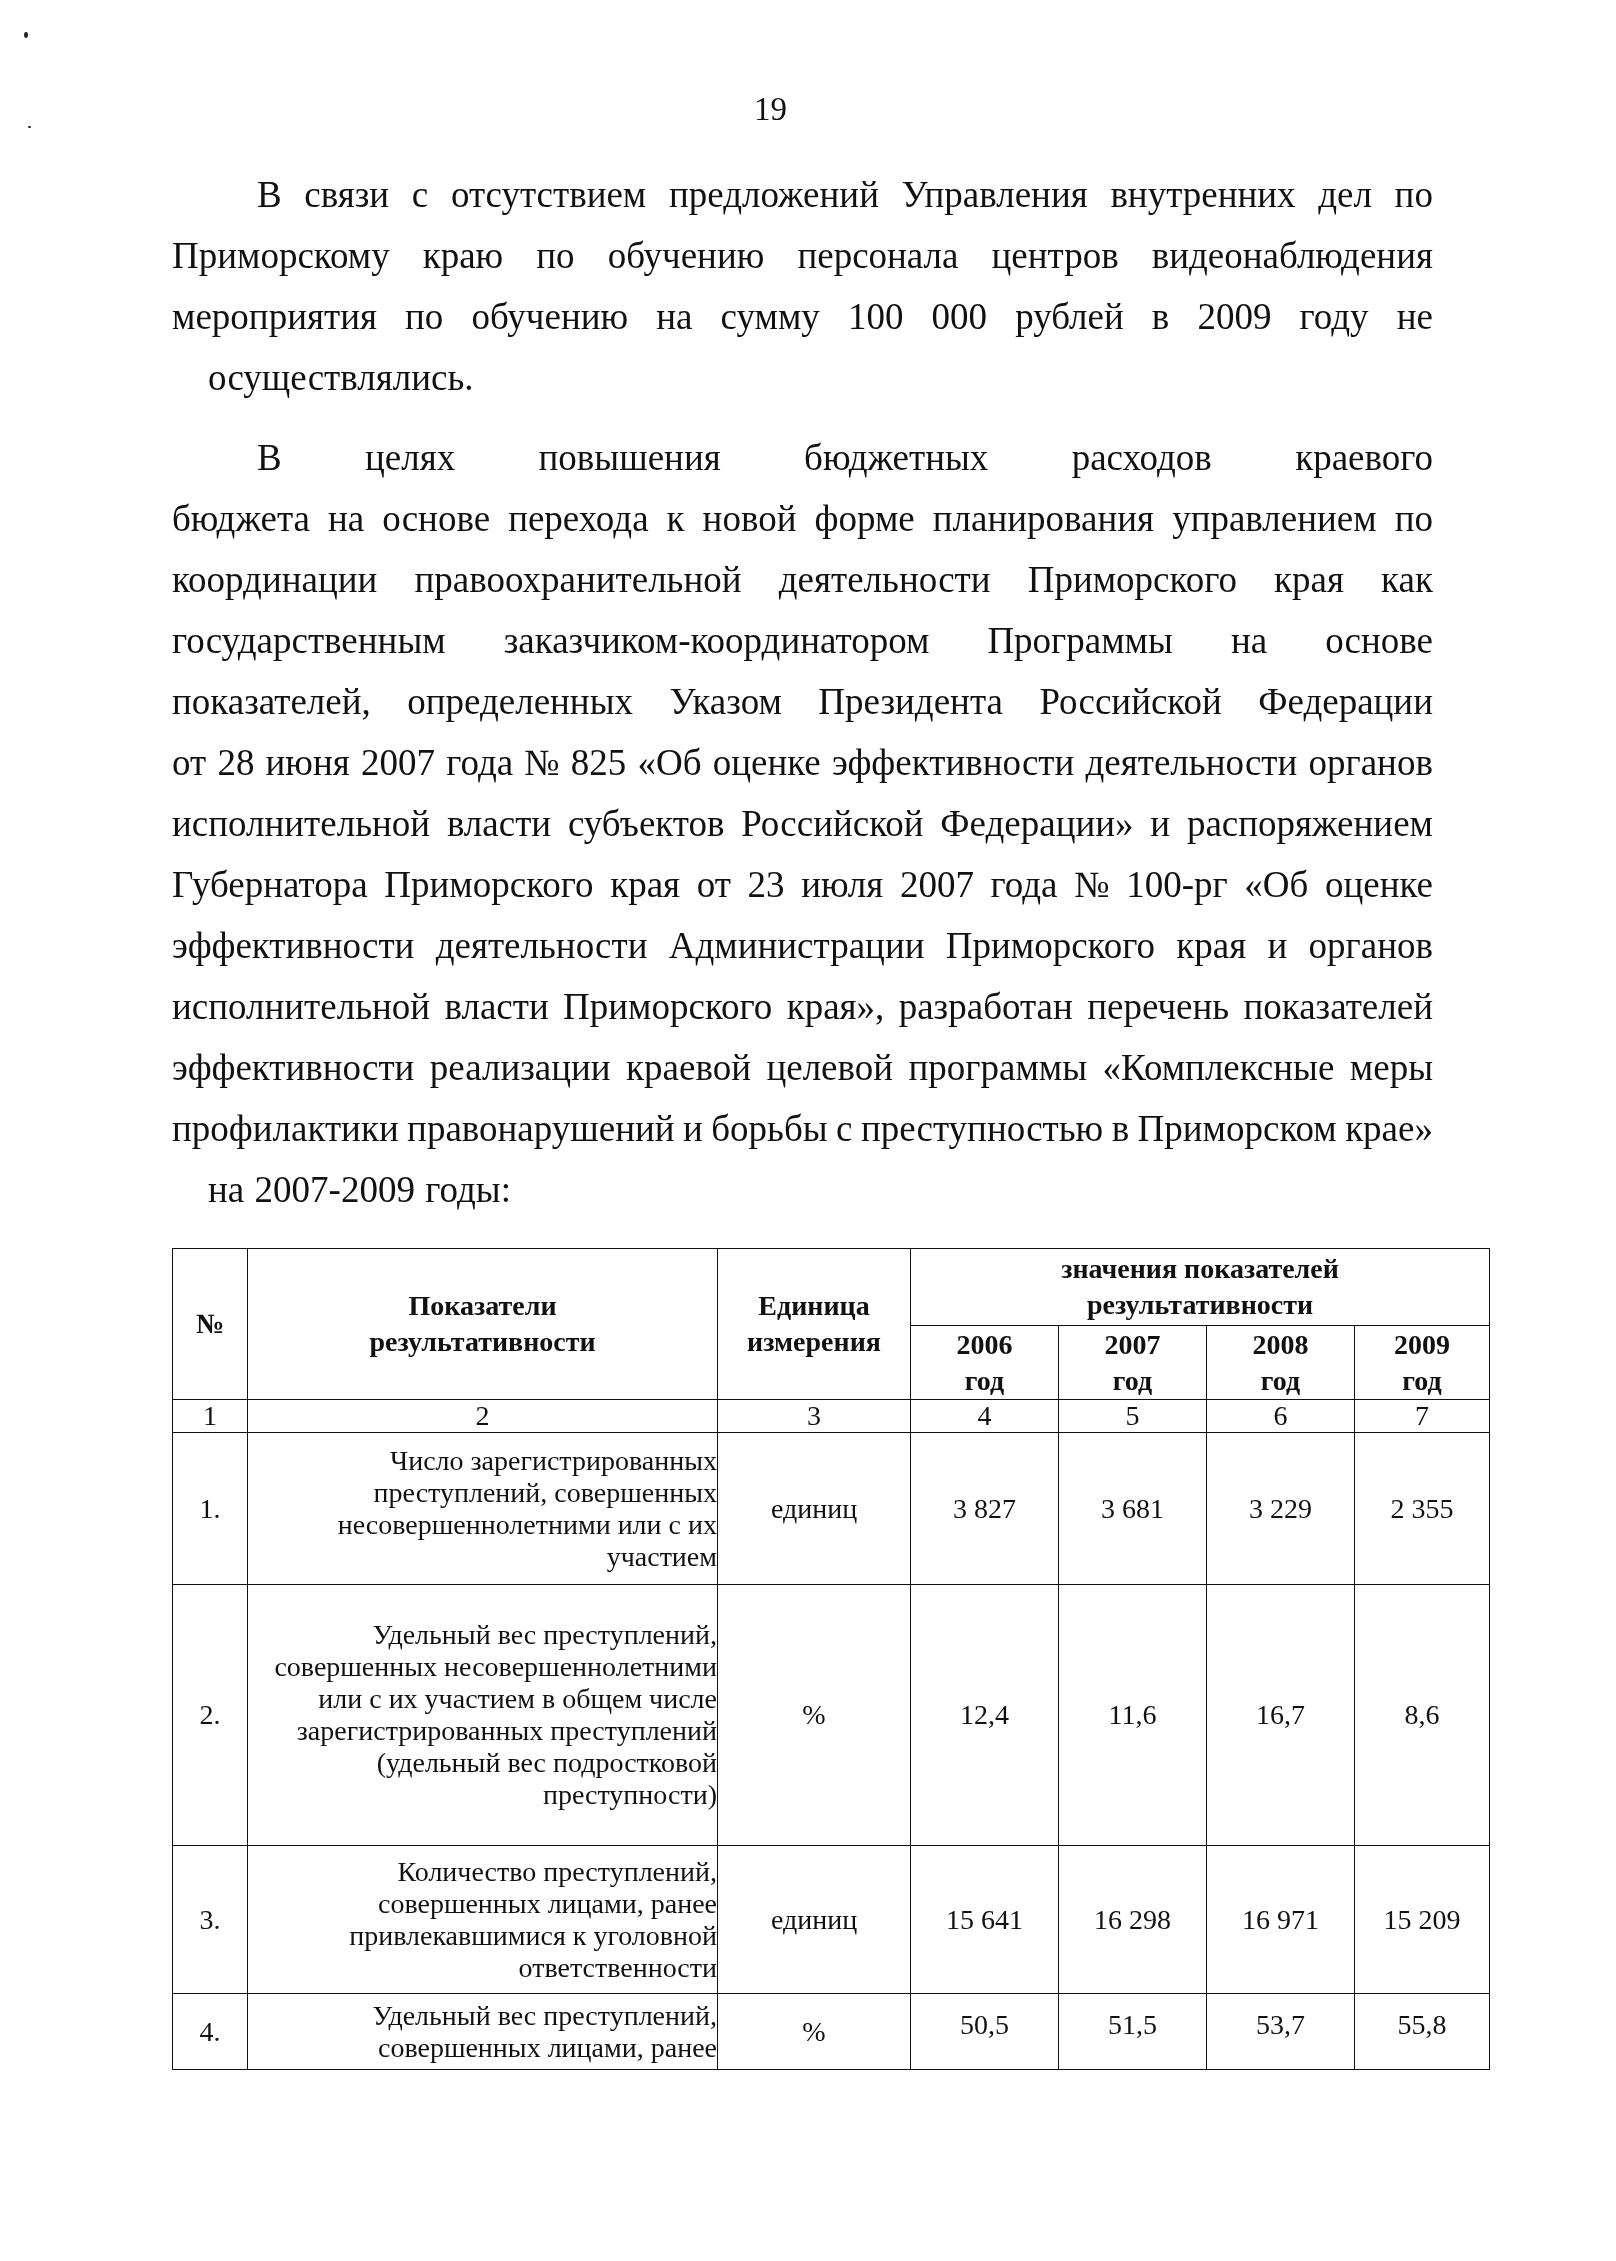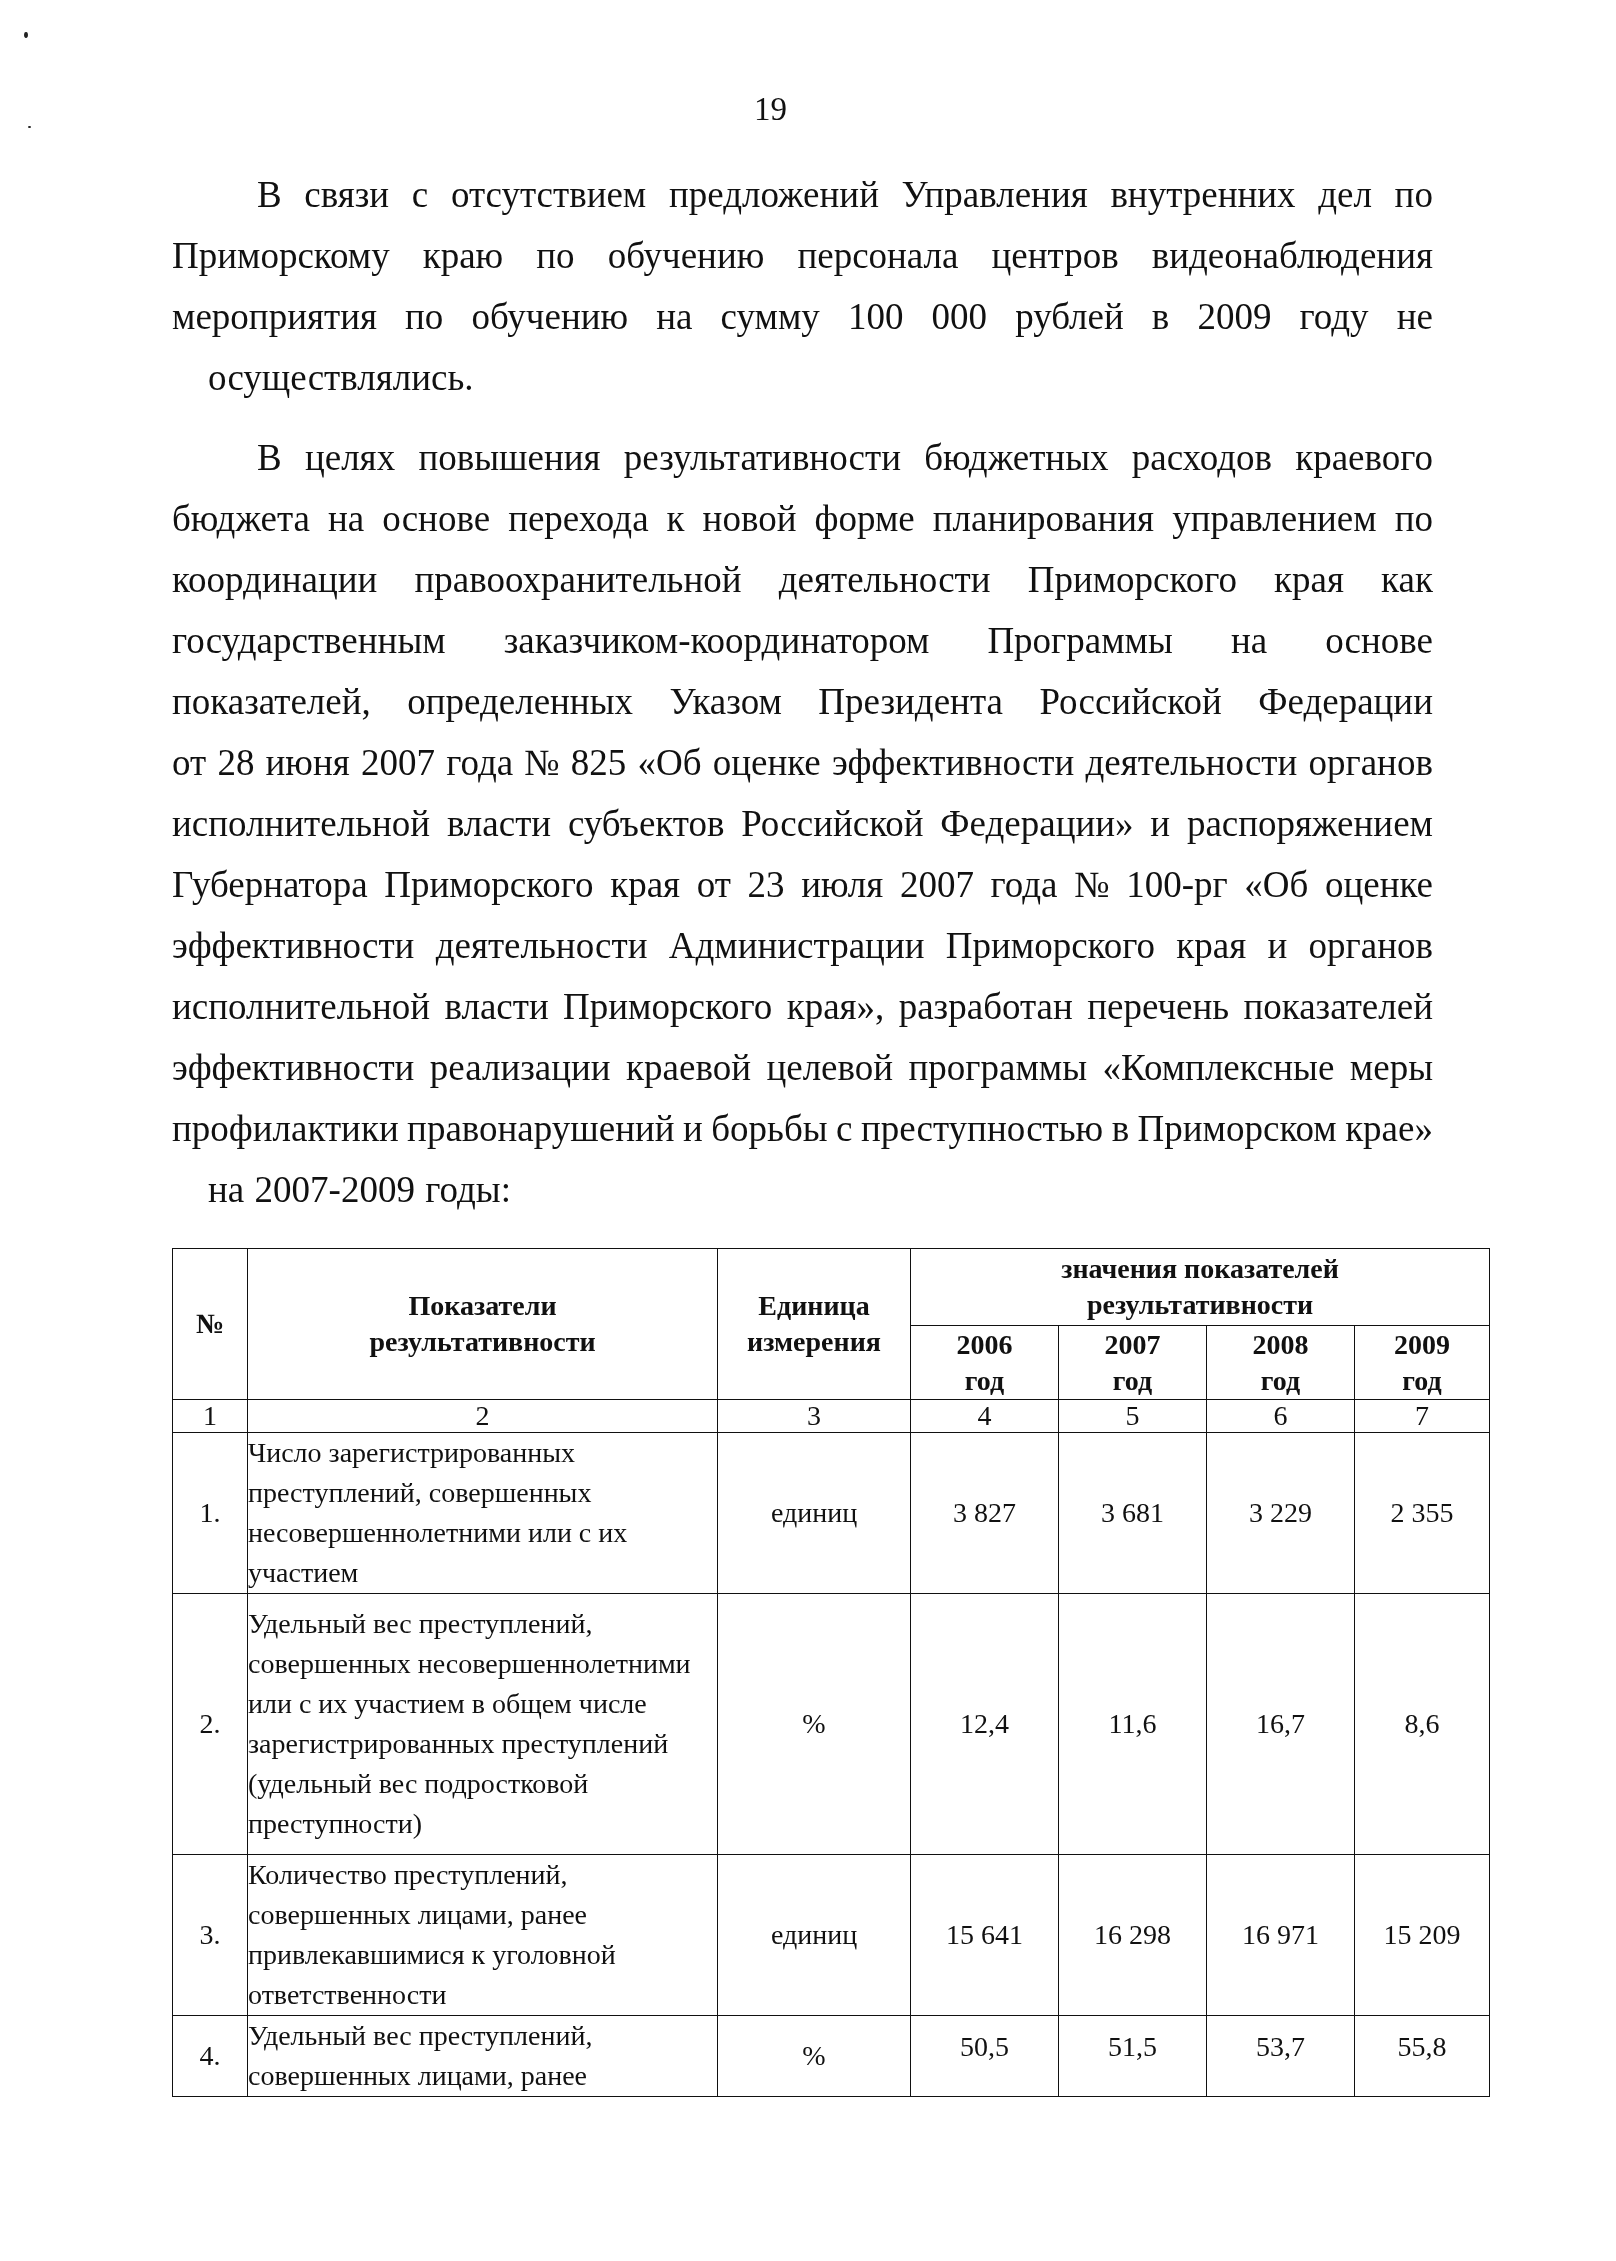--- a/index.html
+++ b/index.html
@@ -20,21 +20,21 @@
   table.grid { position: absolute; left: 172px; top: 1248px; width: 1313px;
                border-collapse: collapse; table-layout: fixed; font-size: 28px; }
   table.grid td, table.grid th { border: 1.9px solid #111; padding: 0; vertical-align: middle; }
   table.grid th { font-weight: bold; text-align: center; line-height: 36px; }
   .c-num { width: 75px; }
   .c-name { width: 470px; }
   .c-unit { width: 193px; }
   .c-y { width: 148px; }
   .c-y4 { width: 135px; }
   td.num { text-align: center; vertical-align: top; padding-top: 1.3px; line-height: 36px; }
-  td.name { text-align: left; padding-left: 14px; padding-right: 3.9px; line-height: 40px; vertical-align: top; }
+  td.name { text-align: right; padding-left: 14px; padding-right: 3.9px; line-height: 32px; vertical-align: top; }
   td.unit, td.val { text-align: center; line-height: 36px; margin-top: 8px; }
   tr.idx td { text-align: center; line-height: 32px; height: 32px; }
   th .yr { display: block; }
 </style>
 </head>
 <body>
 
 <div class="mark" style="left:24.4px;top:32px;width:3.2px;height:5.8px;"></div>
 <div class="mark" style="left:28px;top:126px;width:2.6px;height:1.9px;"></div>
 
@@ -86,21 +86,20 @@
         <span>осуществлялись.</span>
       </span>
     </span>
   </div>
 <div class="para" id="para-1" style="top:427px;">
     <span class="line indent">
       <span class="line-inner">
         <span>В</span>
         <span>целях</span>
         <span>повышения</span>
-        <span>результативности</span>
         <span>бюджетных</span>
         <span>расходов</span>
         <span>краевого</span>
       </span>
     </span>
     <span class="line">
       <span class="line-inner">
         <span>бюджета</span>
         <span>на</span>
         <span>основе</span>

